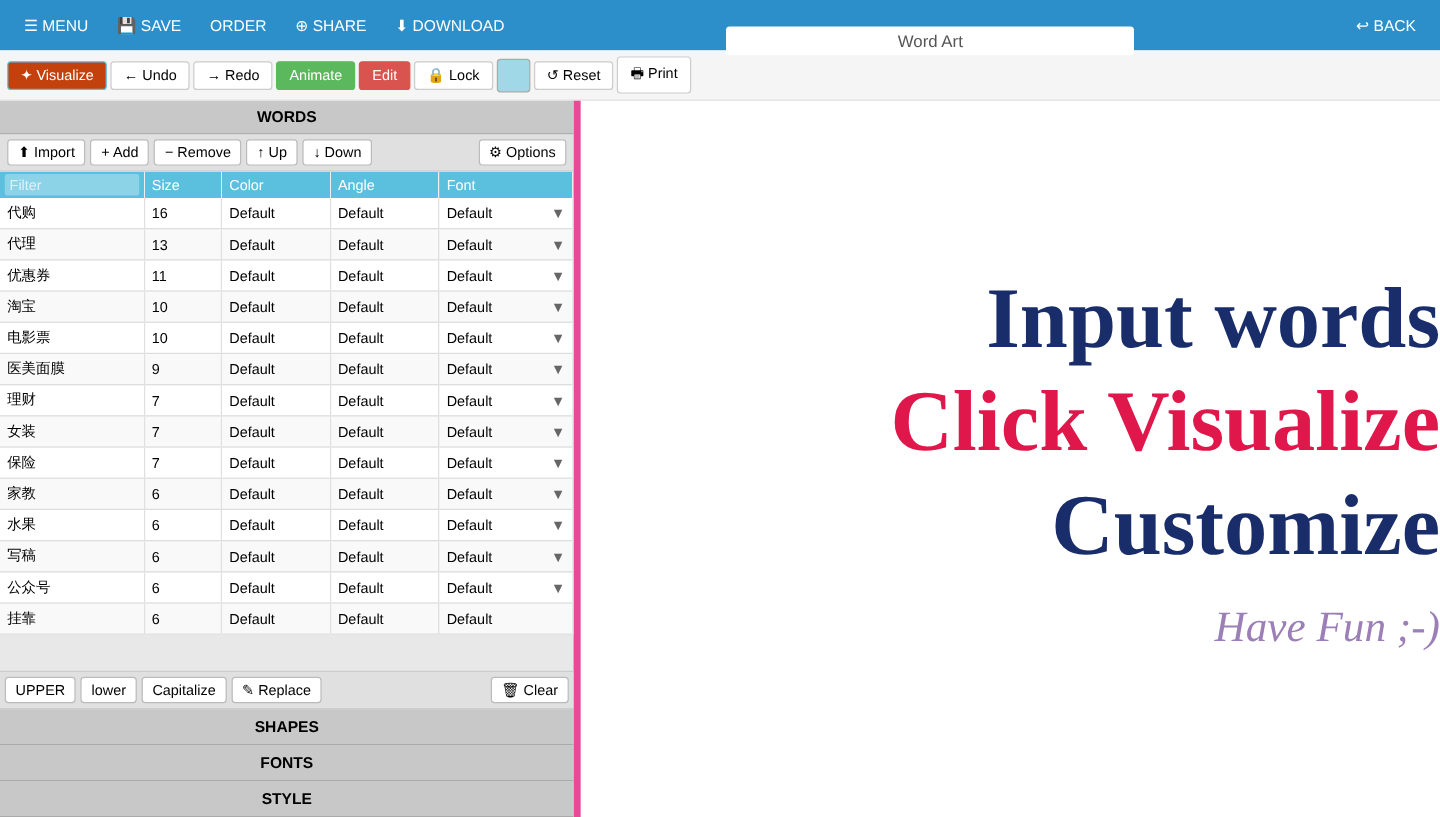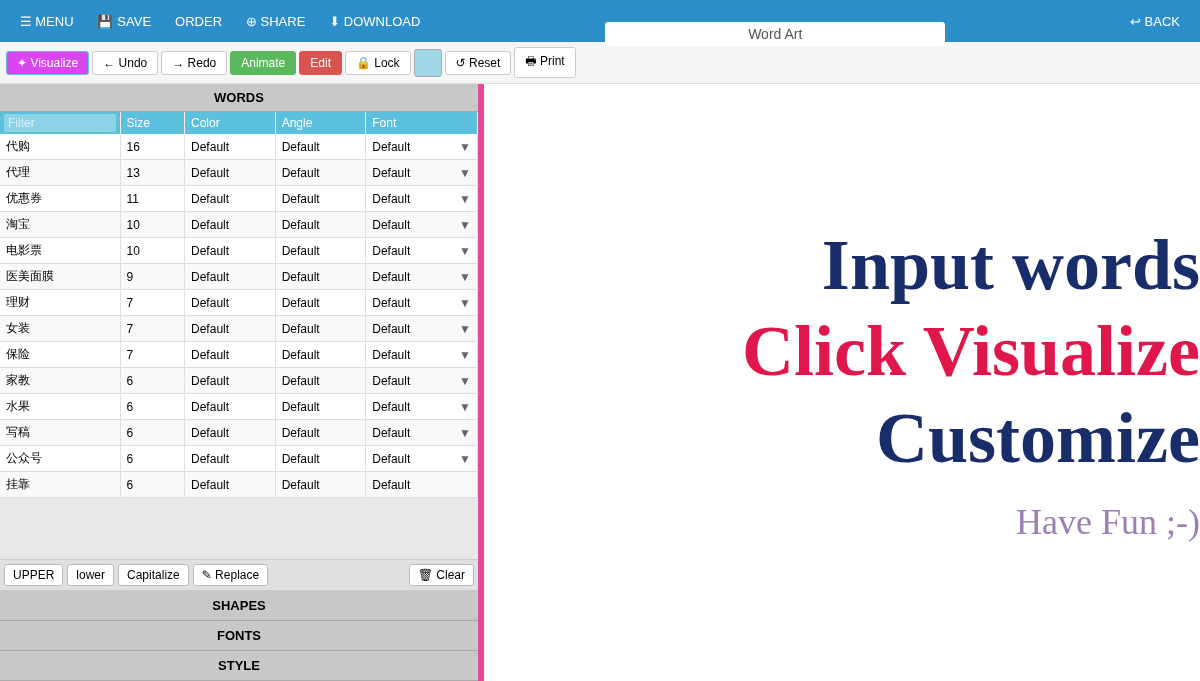--- a/index.html
+++ b/index.html
@@ -59,21 +59,21 @@
       border: 1px solid #ccc;
       border-radius: 3px;
       padding: 4px 10px;
       font-size: 12px;
       cursor: pointer;
       display: flex;
       align-items: center;
       gap: 4px;
       white-space: nowrap;
     }
-    .tb2-btn.active-visualize { background: #d946ef; border-color: #5bc0de; color: white; }
+    .tb2-btn.active-visualize { background: #c2410c; border-color: #5bc0de; color: white; }
     .tb2-btn.active-animate { background: #5cb85c; border-color: #5cb85c; color: white; }
     .tb2-btn.active-edit { background: #d9534f; border-color: #d9534f; color: white; }
     .color-swatch {
       width: 28px;
       height: 28px;
       background: #a0d8e8;
       border: 1px solid #aaa;
       border-radius: 3px;
       cursor: pointer;
     }
@@ -261,20 +261,21 @@
       font-weight: bold;
       color: #1a2d6b;
       font-family: Georgia, serif;
       line-height: 1.2;
       text-align: center;
     }
     .canvas-text-fun {
       font-size: 36px;
       color: #9b7fb6;
       font-family: 'Palatino Linotype', Palatino, serif;
+      font-style: italic;
       text-align: center;
       margin-top: 20px;
     }
   </style>
 </head>
 <body>
 
 <div id="topbar">
   <button class="topbar-btn">☰ MENU</button>
   <button class="topbar-btn">💾 SAVE</button>
@@ -297,20 +298,28 @@
   <div class="color-swatch"></div>
   <button class="tb2-btn">↺ Reset</button>
   <button class="tb2-btn">🖶 Print</button>
 </div>
 
 <div id="main">
 
   <div id="left-panel">
     <div id="words-header">WORDS</div>
 
+    <div id="words-actions">
+      <button class="action-btn">⬆ Import</button>
+      <button class="action-btn">+ Add</button>
+      <button class="action-btn">− Remove</button>
+      <button class="action-btn">↑ Up</button>
+      <button class="action-btn">↓ Down</button>
+      <button class="options-btn">⚙ Options</button>
+    </div>
 
     <div id="words-table-wrap">
       <table id="words-table">
         <thead>
           <tr>
             <th class="filter-th">
               <input id="filter-input" type="text" placeholder="Filter" style="">
             </th>
             <th>Size</th>
             <th>Color</th>

